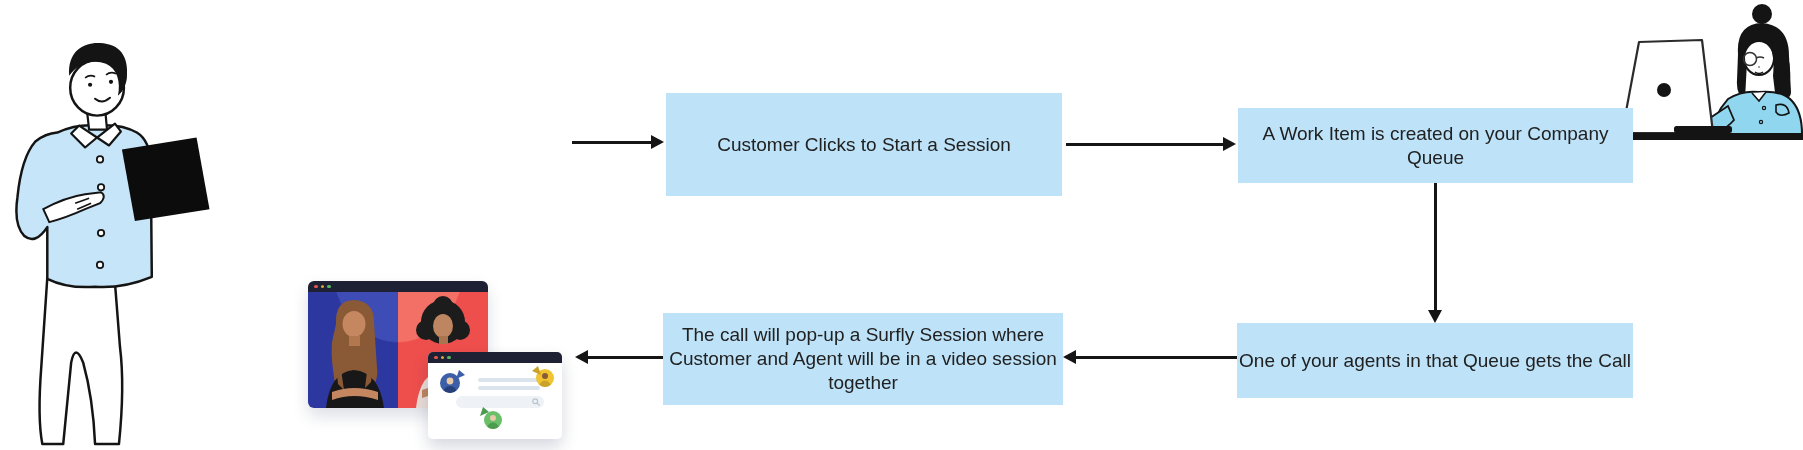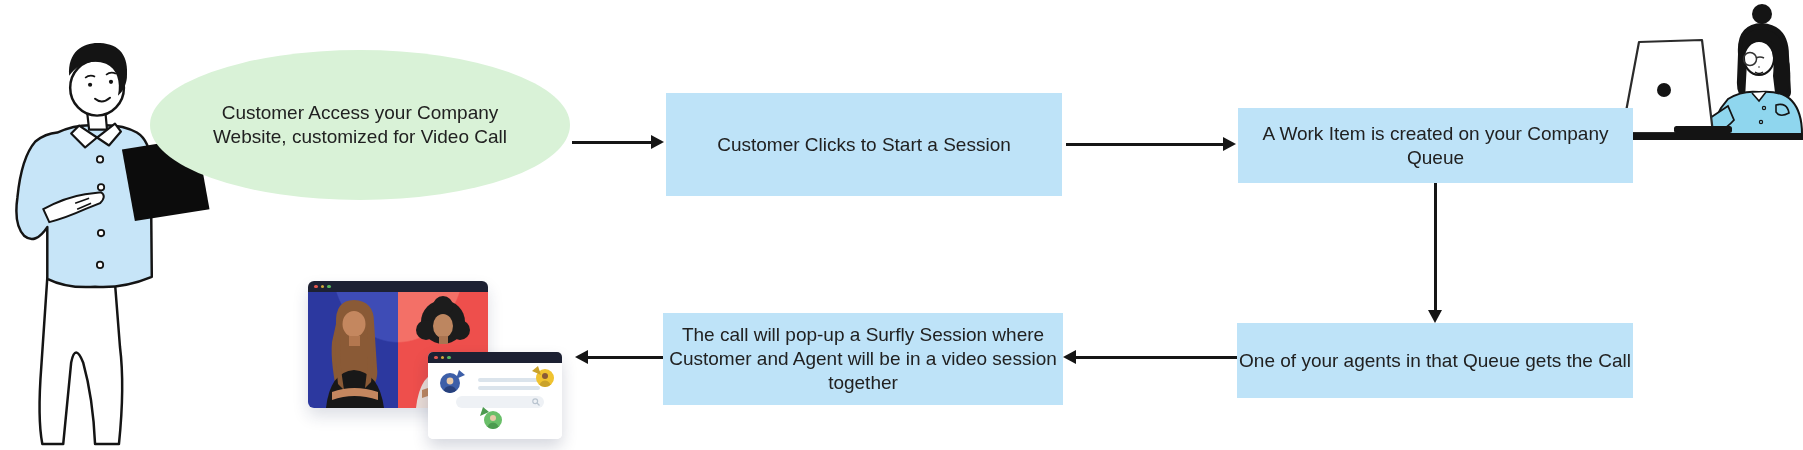--- a/index.html
+++ b/index.html
@@ -140,23 +140,20 @@
     <path d="M84 124 Q76 127 72 130 L80 131 Z" fill="#ffffff" stroke="#141414" stroke-width="1.5"></path>
 
     <polygon points="27,40 90,38 101,131 10,131" fill="#ffffff" stroke="#2b2b2b" stroke-width="2.2" stroke-linejoin="round"></polygon>
     <circle cx="52" cy="88" r="7" fill="#141414"></circle>
 
     <rect x="62" y="124" width="58" height="7" rx="2.5" fill="#141414"></rect>
 
     <rect x="10" y="131" width="181" height="7" fill="#141414"></rect>
   </svg>
 
-  <div id="node-start" class="node node-ellipse">
-    <span class="lbl">Customer Access your Company Website, customized for Video Call</span>
-  </div>
   <div id="node-click" class="node node-rect">
     <span class="lbl">Customer Clicks to Start a Session</span>
   </div>
   <div id="node-workitem" class="node node-rect">
     <span class="lbl">A Work Item is created on your Company Queue</span>
   </div>
   <div id="node-agent" class="node node-rect">
     <span class="lbl">One of your agents in that Queue gets the Call</span>
   </div>
   <div id="node-popup" class="node node-rect">

